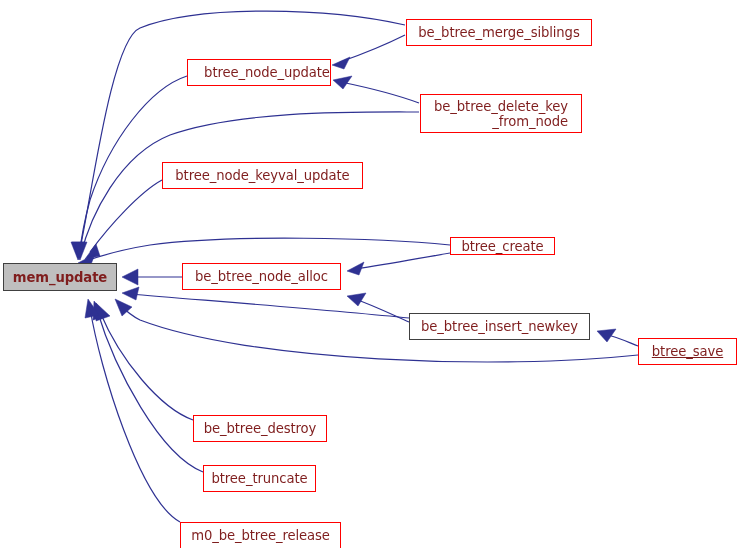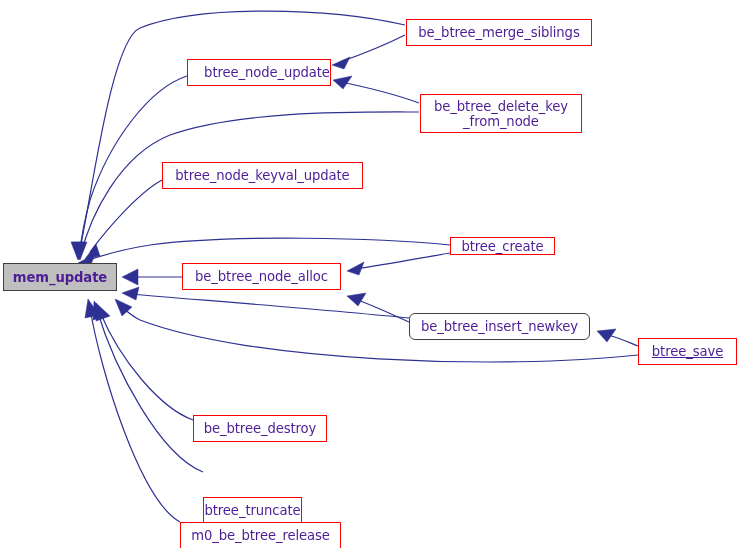--- a/index.html
+++ b/index.html
@@ -35,24 +35,24 @@
     fill: #2e3192;
     stroke: #2e3192;
     stroke-width: 0.5;
   }
   .node {
     position: absolute;
     box-sizing: border-box;
     display: flex;
     align-items: center;
     justify-content: center;
-    text-align: center;
+    text-align: right;
     font-size: 13.2px;
     line-height: 15px;
-    color: #4c1d95;
+    color: #7f1d1d;
     background: #ffffff;
     border: 1.4px solid #ff0000;
     white-space: pre-line;
     letter-spacing: -0.1px;
     z-index: 5;
   }
   .node.current {
     background: #bfbfbf;
     border: 1.4px solid #404040;
     box-shadow: 0 0 0 0 transparent;
@@ -134,19 +134,19 @@
     </svg>
   <div id="node-layer">
       <div class="node current" style="left: 3px; top: 263px; width: 114px; height: 28px; font-weight: bold;">mem_update</div>
       <div class="node" style="left: 406px; top: 19px; width: 186px; height: 27px;">be_btree_merge_siblings</div>
       <div class="node" style="left: 187px; top: 59px; width: 144px; height: 27px; padding-left: 16px;">btree_node_update</div>
       <div class="node" style="left: 420px; top: 94px; width: 162px; height: 39px;">be_btree_delete_key
 _from_node</div>
       <div class="node" style="left: 162px; top: 162px; width: 201px; height: 27px;">btree_node_keyval_update</div>
       <div class="node" style="left: 450px; top: 237px; width: 105px; height: 18px;">btree_create</div>
       <div class="node" style="left: 182px; top: 263px; width: 159px; height: 27px;">be_btree_node_alloc</div>
-      <div class="node plain" style="left: 409px; top: 313px; width: 181px; height: 27px; border-radius: 6px;">be_btree_insert_newkey</div>
+      <div class="node plain" style="left: 409px; top: 313px; width: 181px; height: 27px;">be_btree_insert_newkey</div>
       <div class="node" style="left: 638px; top: 338px; width: 99px; height: 27px; text-decoration: underline;">btree_save</div>
       <div class="node" style="left: 193px; top: 415px; width: 134px; height: 27px;">be_btree_destroy</div>
-      <div class="node" style="left: 203px; top: 465px; width: 99px; height: 27px; margin-top: 32px;">btree_truncate</div>
+      <div class="node" style="left: 203px; top: 465px; width: 113px; height: 27px;">btree_truncate</div>
       <div class="node" style="left: 180px; top: 515px; width: 161px; height: 27px; margin-top: 7px;">m0_be_btree_release</div>
     </div>
 </div>
 
 </body></html>

